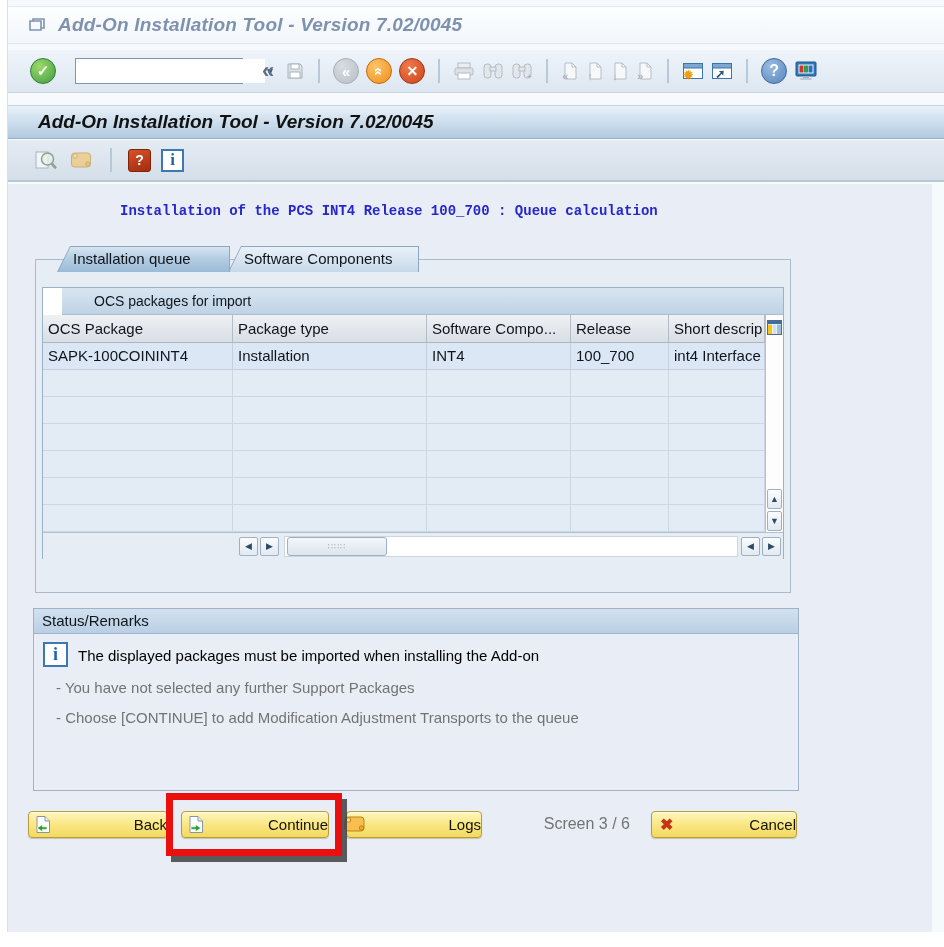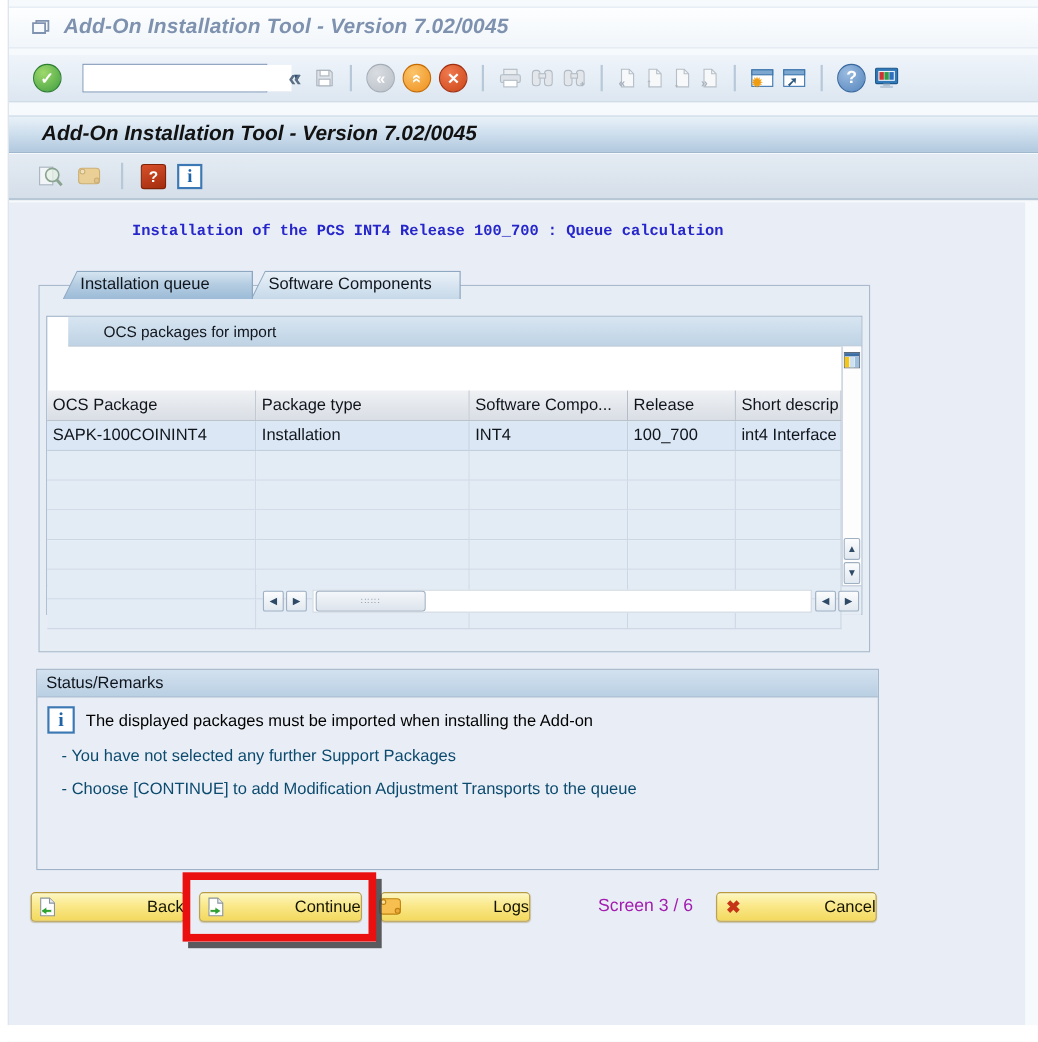--- a/index.html
+++ b/index.html
@@ -68,21 +68,21 @@
     font-size:15px; color:#10151c; }
 
   .tabpanel { position:absolute; top:75px; left:35px; width:756px; height:334px;
     border:1px solid #a8bacb; background:#e7edf5; }
 
   .table-frame { position:absolute; left:6px; top:27px; width:742px; height:272px;
     border:1px solid #9db1c7; background:#fff; }
   .t-caption { height:27px; line-height:26px; padding-left:32px; font-size:14px; color:#10151c;
     background:linear-gradient(180deg,#d8e5f1,#bed3e5); border-bottom:1px solid #a9bccd;margin-left:19px; }
   .t-main { display:flex; height:217px; }
-  .t-grid { width:723px;margin-top:40px; }
+  .t-grid { width:723px; }
   .trow { display:grid; grid-template-columns:190px 194px 144px 98px 1fr; }
   .t-headrow { height:28px; }
   .t-headrow .th { background:linear-gradient(180deg,#eff1f4,#d9dee5); border-right:1px solid #b4bdc7;
     border-bottom:1px solid #aab6c2; line-height:27px; padding-left:5px; font-size:15px; color:#10151c;
     white-space:nowrap; overflow:hidden; }
   .t-datarow { height:27px; }
   .t-datarow .td { background:#dbe7f4; border-right:1px solid #c2cfdd; border-bottom:1px solid #c2cfdd;
     line-height:26px; padding-left:5px; font-size:15px; color:#10151c; white-space:nowrap; overflow:hidden; }
   .t-emptyrow { height:27px; }
   .t-emptyrow .td { background:#e3ebf5; border-right:1px solid #ccd7e4; border-bottom:1px solid #ccd7e4; }
@@ -103,35 +103,35 @@
     font-size:8px; color:#8a9aaa; letter-spacing:1px; }
 
   .statusbox { position:absolute; top:424px; left:33px; width:766px; height:183px;
     border:1px solid #9fb2c7; background:#e9eef6; }
   .statushead { height:25px; line-height:24px; padding-left:8px; font-size:15px; color:#10151c;
     background:linear-gradient(180deg,#d3e1ef,#b9cfe3); border-bottom:1px solid #9fb6cb; }
   .statusinfoicon { position:absolute; left:9px; top:33px; width:25px; height:25px; background:#fff;
     border:2px solid #3c79b4; color:#1f64a8; font-family:"Liberation Serif",serif; font-weight:bold;
     font-size:18px; display:flex; align-items:center; justify-content:center; }
   .statusline1 { position:absolute; left:44px; top:38px; font-size:15px; color:#000000; }
-  .remark { position:absolute; left:22px; font-size:15px; color:#0c4a6e; }
+  .remark { position:absolute; left:22px; font-size:15px; color:#737373; }
   .remark.r0 { top:70px; } .remark.r1 { top:100px; } .remark.r2 { top:129px; }
 
   
   .btn { position:absolute; top:627px; height:27px; border:1px solid #b89b3e; border-radius:4px;
     background:linear-gradient(180deg,#fdf7c0 0%,#fae88a 45%,#f3d95e 100%);
     box-shadow:inset 0 1px 0 #fffbe0, 0 1px 1px rgba(120,100,20,.3);
     font-size:15px; color:#141400; display:flex; align-items:center; justify-content:flex-end; cursor:default; }
   .btn .bicon { position:absolute; left:5px; top:3px; }
   .btn-back { left:28px; width:140px; }
   .btn-continue { left:181px; width:148px; }
   .btn-logs { left:346px; width:136px; }
   .btn-cancel { left:651px; width:146px; }
   .btn-cancel .xmark { position:absolute; left:8px; top:3px; color:#c63417; font-weight:900; font-size:16px; }
-  .screenind { position:absolute; top:631px; left:512px; width:118px; text-align:right; font-size:16px; color:#a21caf; }
+  .screenind { position:absolute; top:631px; left:512px; width:118px; text-align:right; font-size:16px; color:#737373; }
 
   .redbox { position:absolute; left:166px; top:609px; width:176px; height:63px;
     border:7px solid #e9100f; box-shadow:5px 6px 0 rgba(62,64,66,.85); z-index:6; pointer-events:none; }
 
   .leftstrip { position:absolute; left:0; top:0; width:8px; height:947px; background:#fff;
     border-right:1px solid #d7dfe8; z-index:40; }
   .bottomstrip { position:absolute; left:0; top:932px; width:944px; height:15px; background:#fff; z-index:40; }
 </style>
 </head>
 <body>

